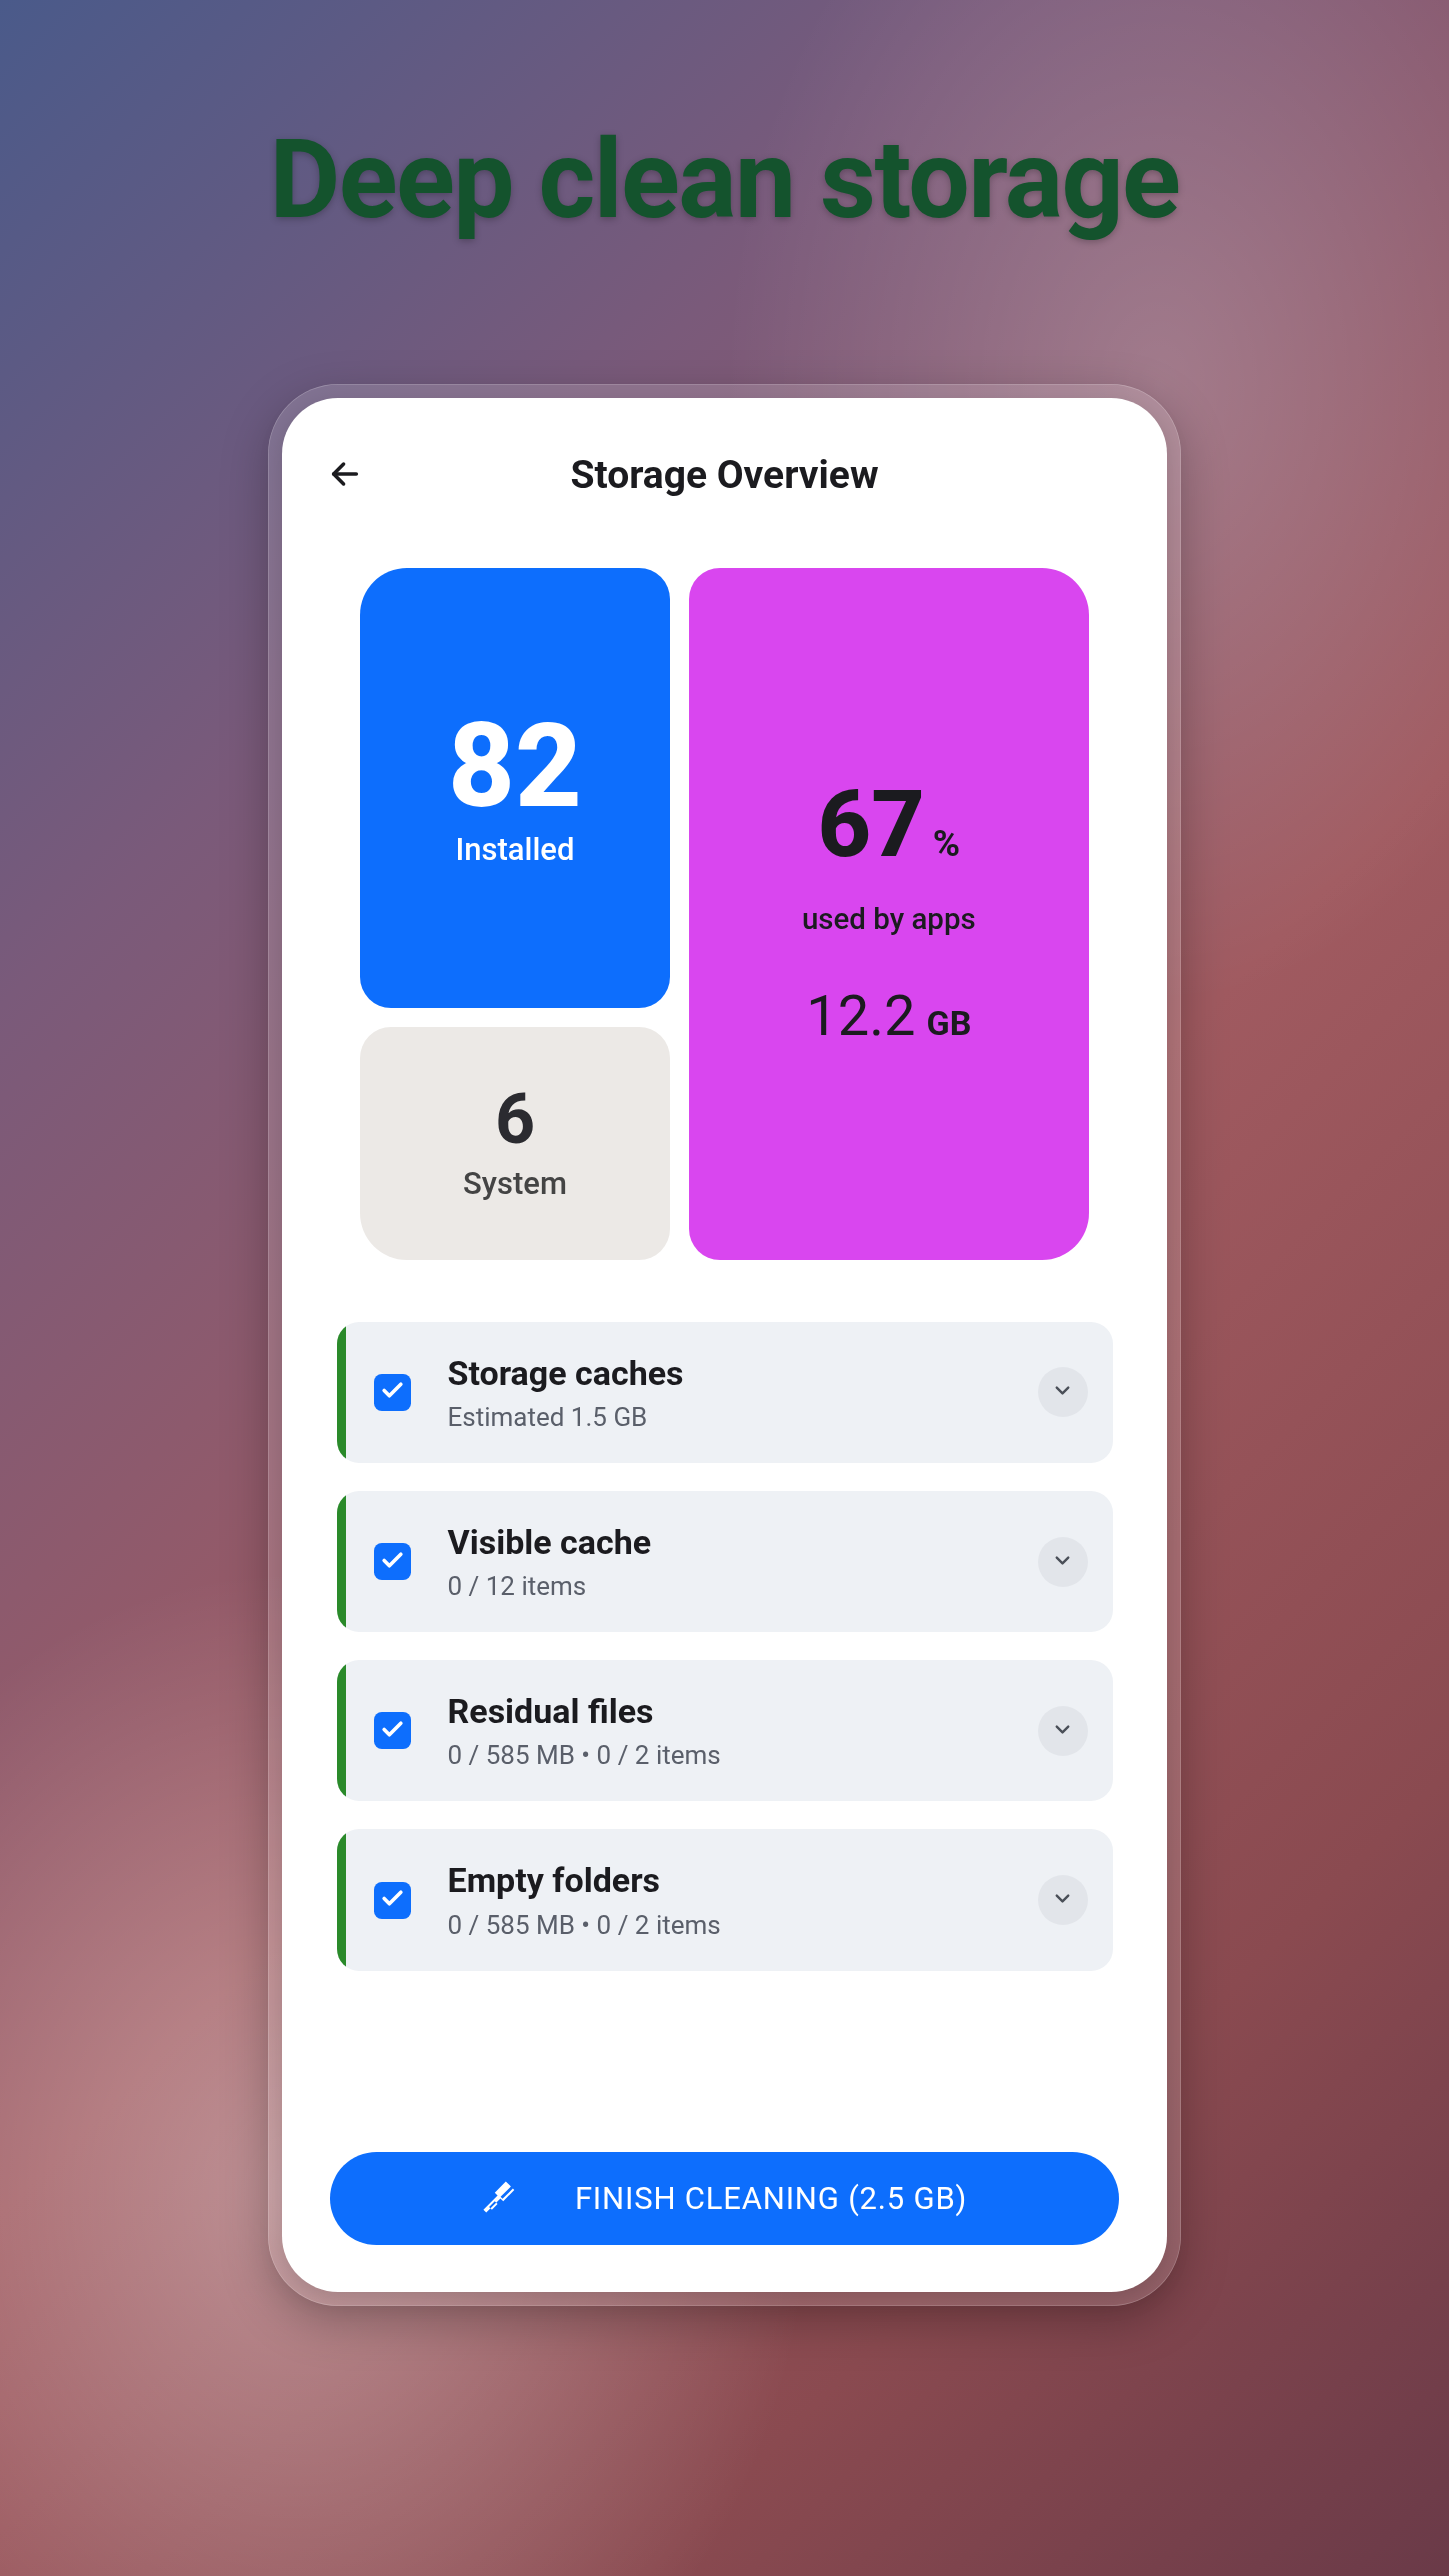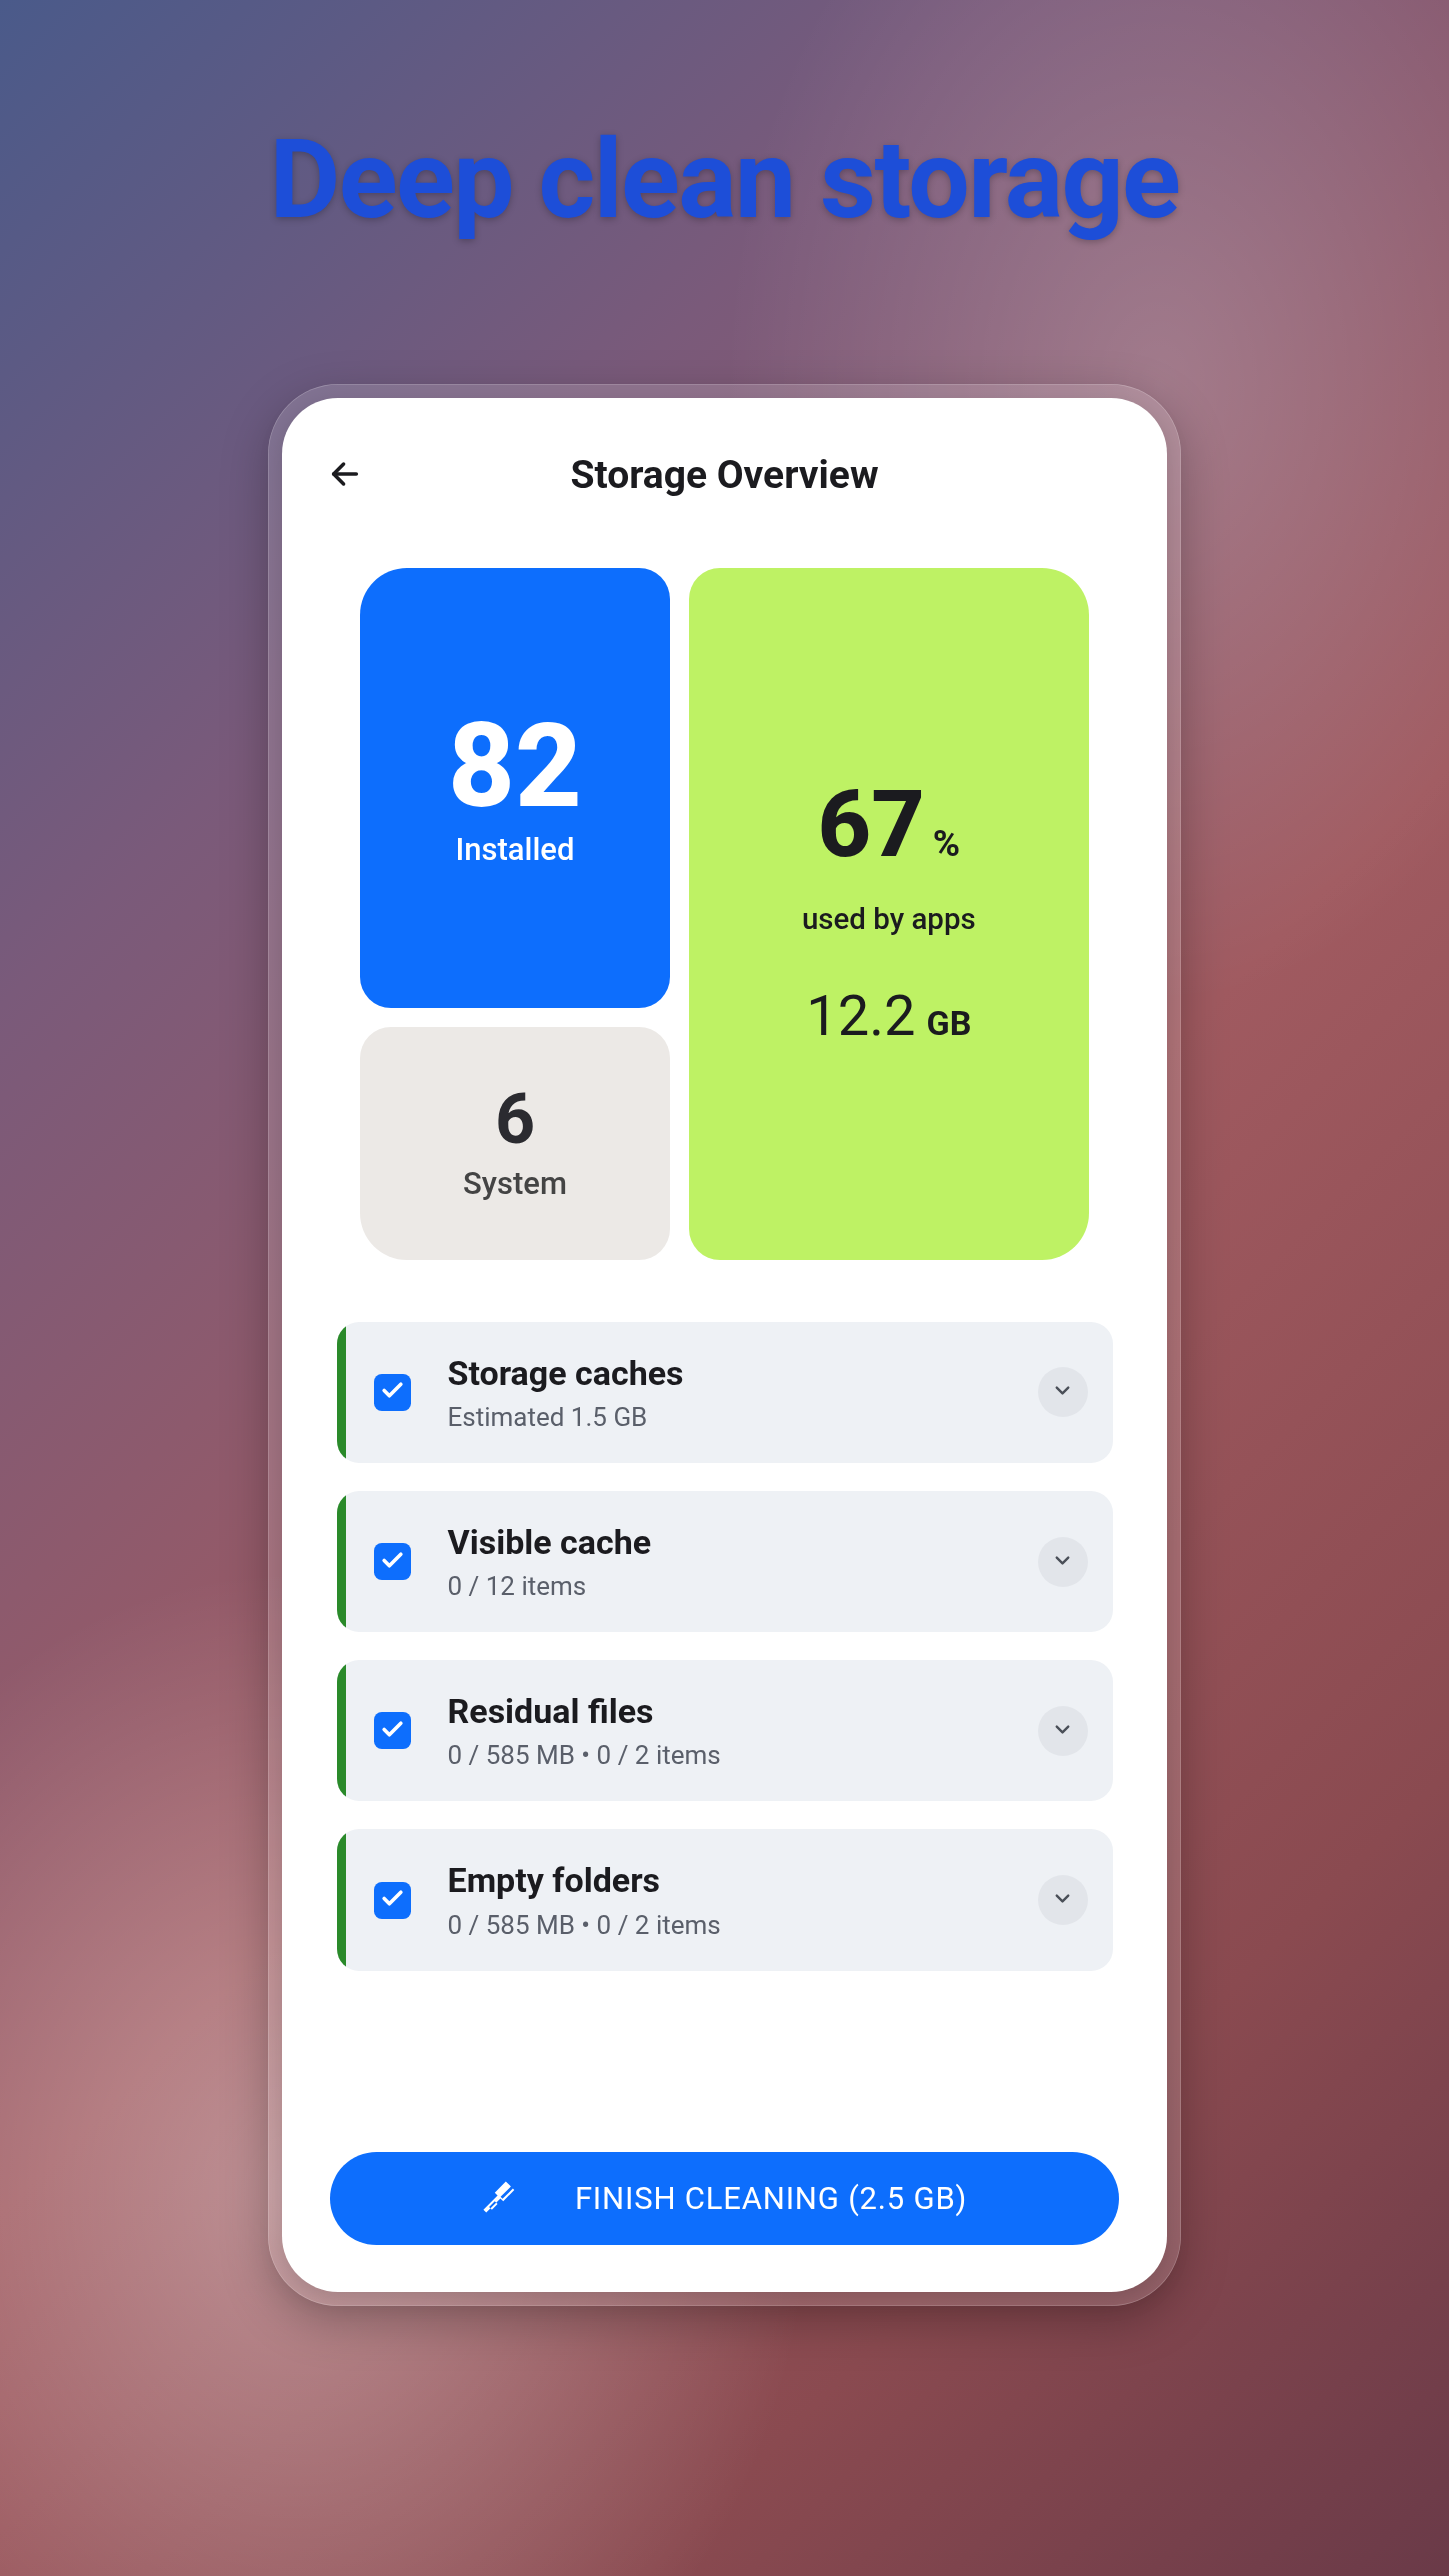--- a/index.html
+++ b/index.html
@@ -10,21 +10,21 @@
     flex-direction: column;
     align-items: center;
     min-height: 100vh;
     background:
       radial-gradient(ellipse 60% 40% at 20% 85%, rgba(255,255,255,0.35), transparent 60%),
       radial-gradient(ellipse 50% 40% at 80% 15%, rgba(255,255,255,0.2), transparent 60%),
       linear-gradient(135deg, #4a5a8a 0%, #7a5a7a 25%, #a05a60 55%, #8a4a50 80%, #6a3a48 100%);
   }
 
   .page-title {
-    color: #1d4ed8;
+    color: #14532d;
     font-size: 109px;
     font-weight: 700;
     text-align: center;
     margin-top: 116px;
     text-shadow: 0 1.6px 7.8px rgba(0,0,0,0.25);
     letter-spacing: -1.6px;
   }
 
   .phone-wrap {
     margin-top: 140px;
@@ -106,21 +106,21 @@
   .card-system {
     background: #ece9e6;
     color: #2b2b30;
     height: 233px;
     border-bottom-left-radius: 47px;
   }
   .card-system .big-num { font-size: 70px; font-weight: 700; line-height: 1; }
   .card-system .label { font-size: 31px; font-weight: 500; margin-top: 11px; color: #444; }
 
   .card-usage {
-    background: #bef264;
+    background: #d946ef;
     color: #1b1b1f;
     flex: 1;
     border-top-right-radius: 47px;
     border-bottom-right-radius: 47px;
     padding: 19px;
   }
   .card-usage .pct-row { display: flex; align-items: baseline; gap: 7.8px; }
   .card-usage .pct { font-size: 93px; font-weight: 800; line-height: 1; }
   .card-usage .pct-sign { font-size: 37px; font-weight: 700; }
   .card-usage .label { font-size: 29.5px; font-weight: 500; margin-top: 31px; }

